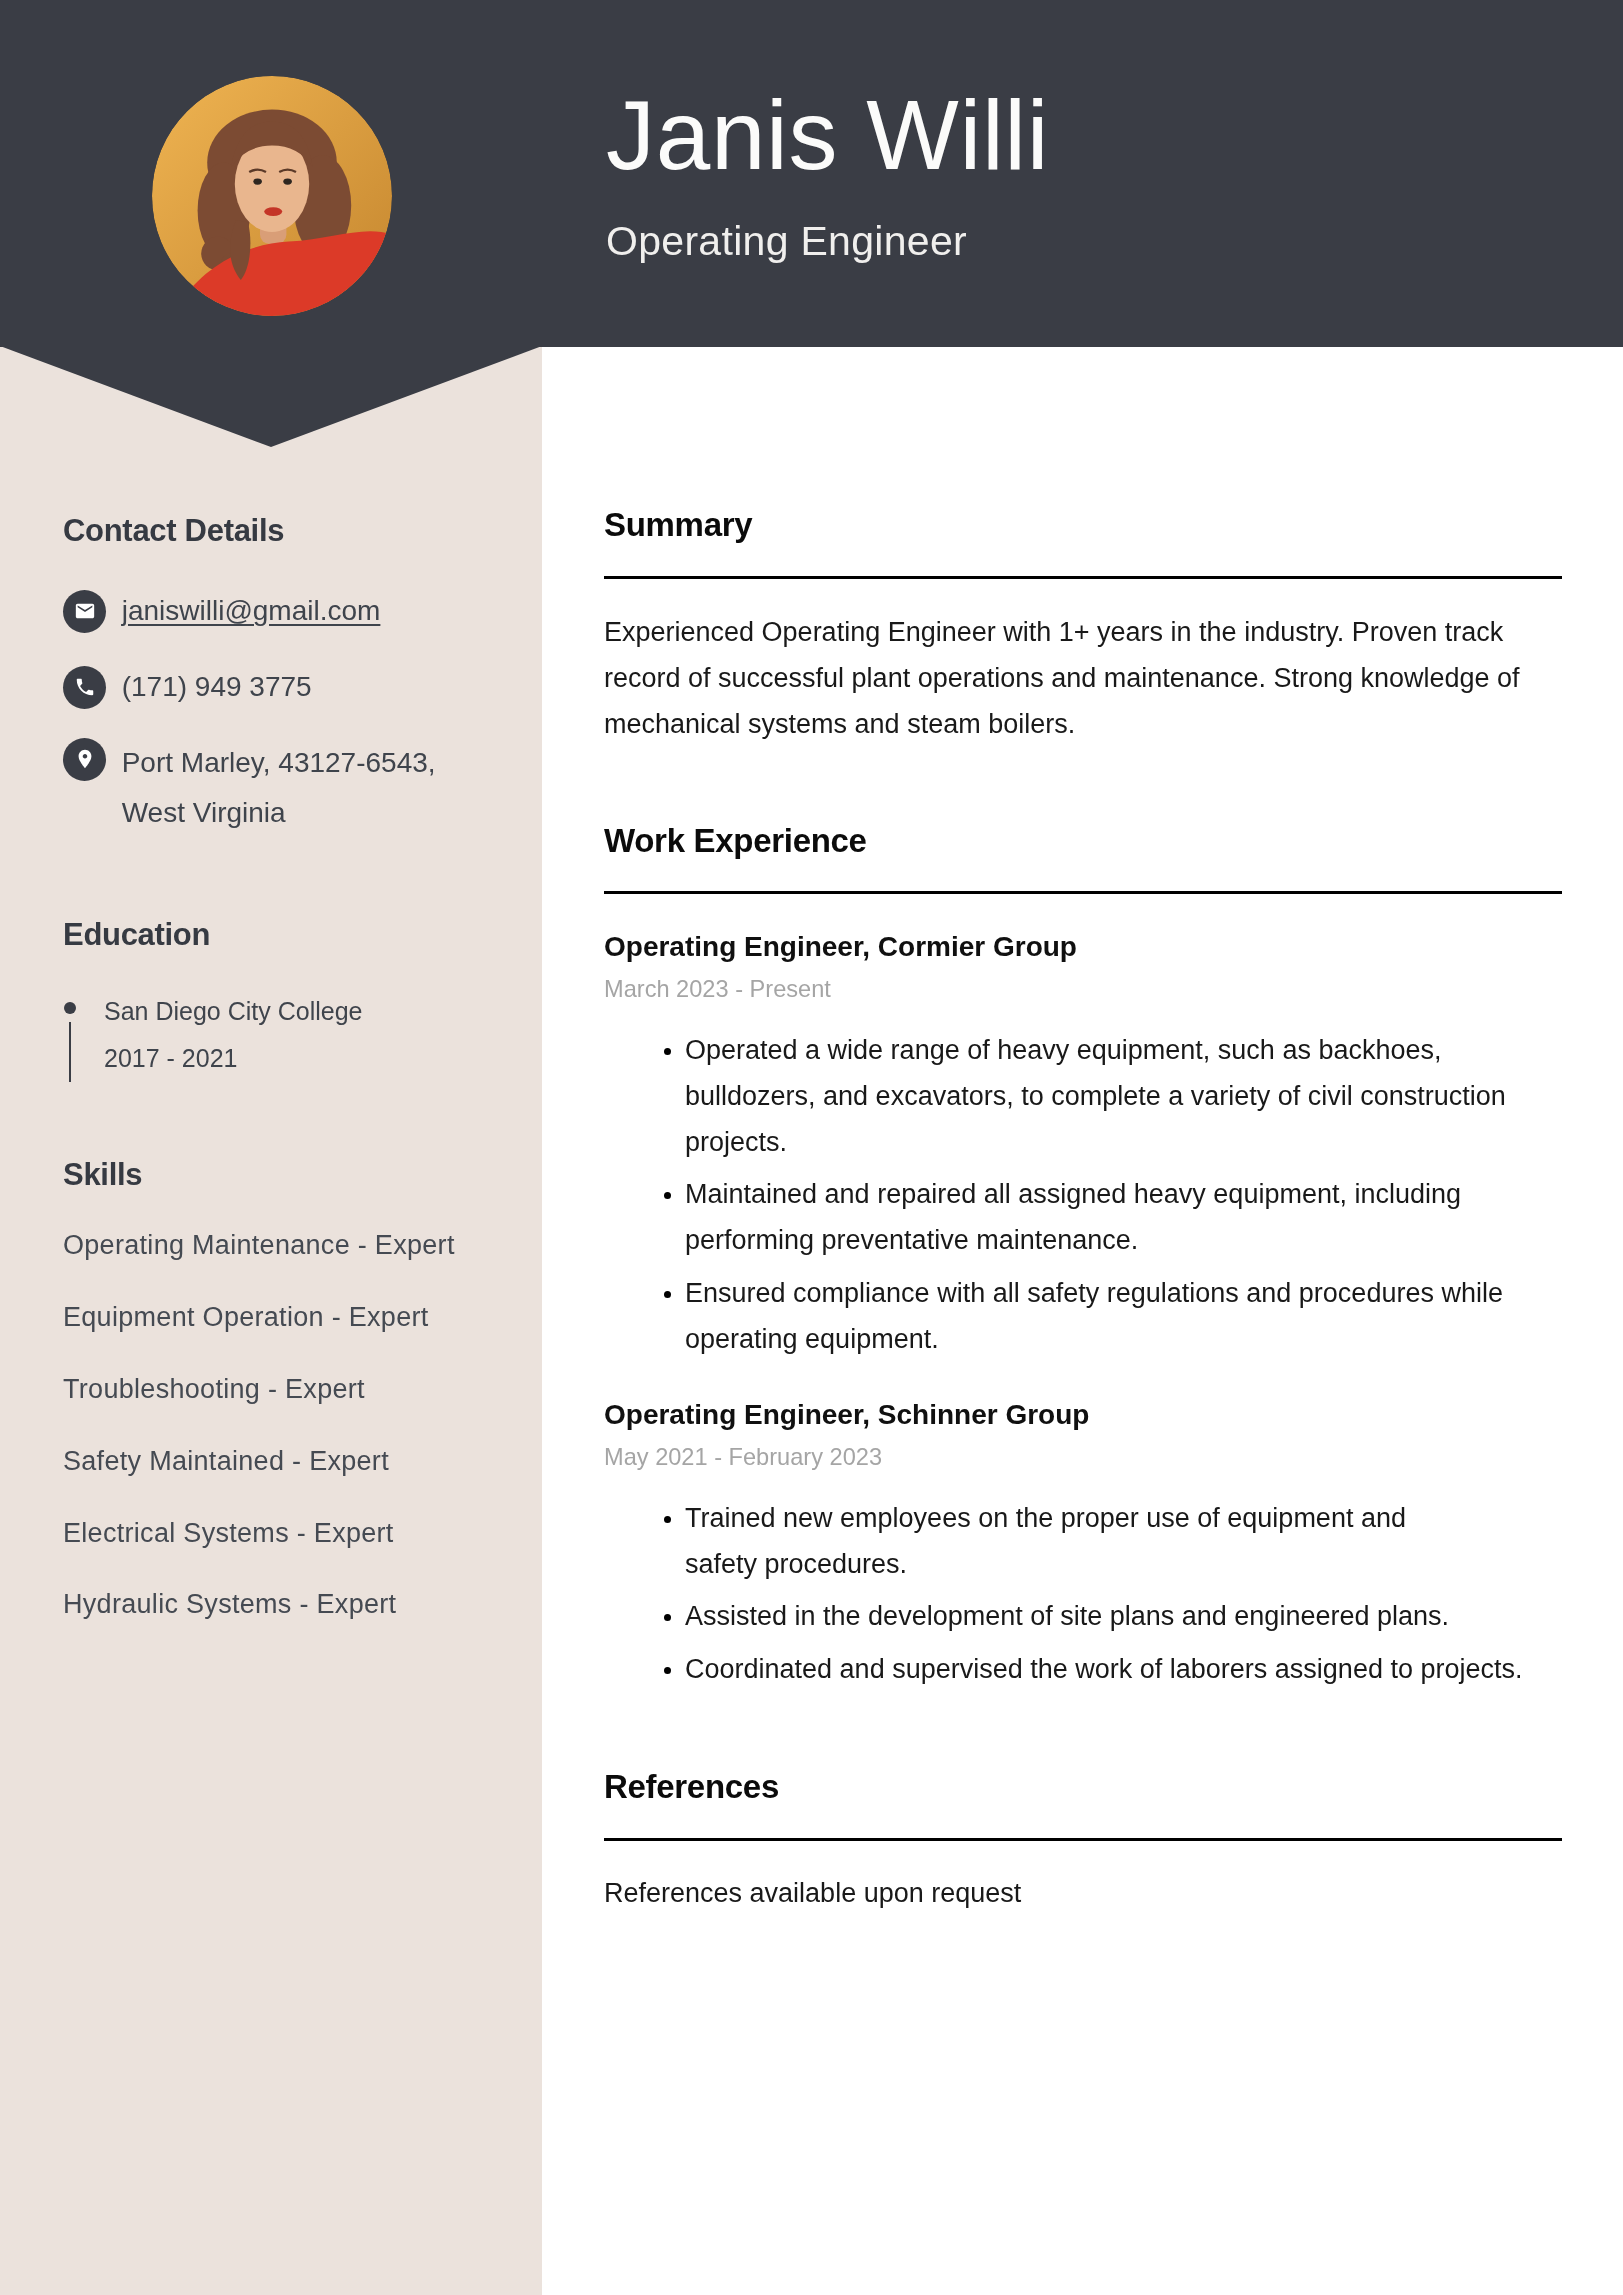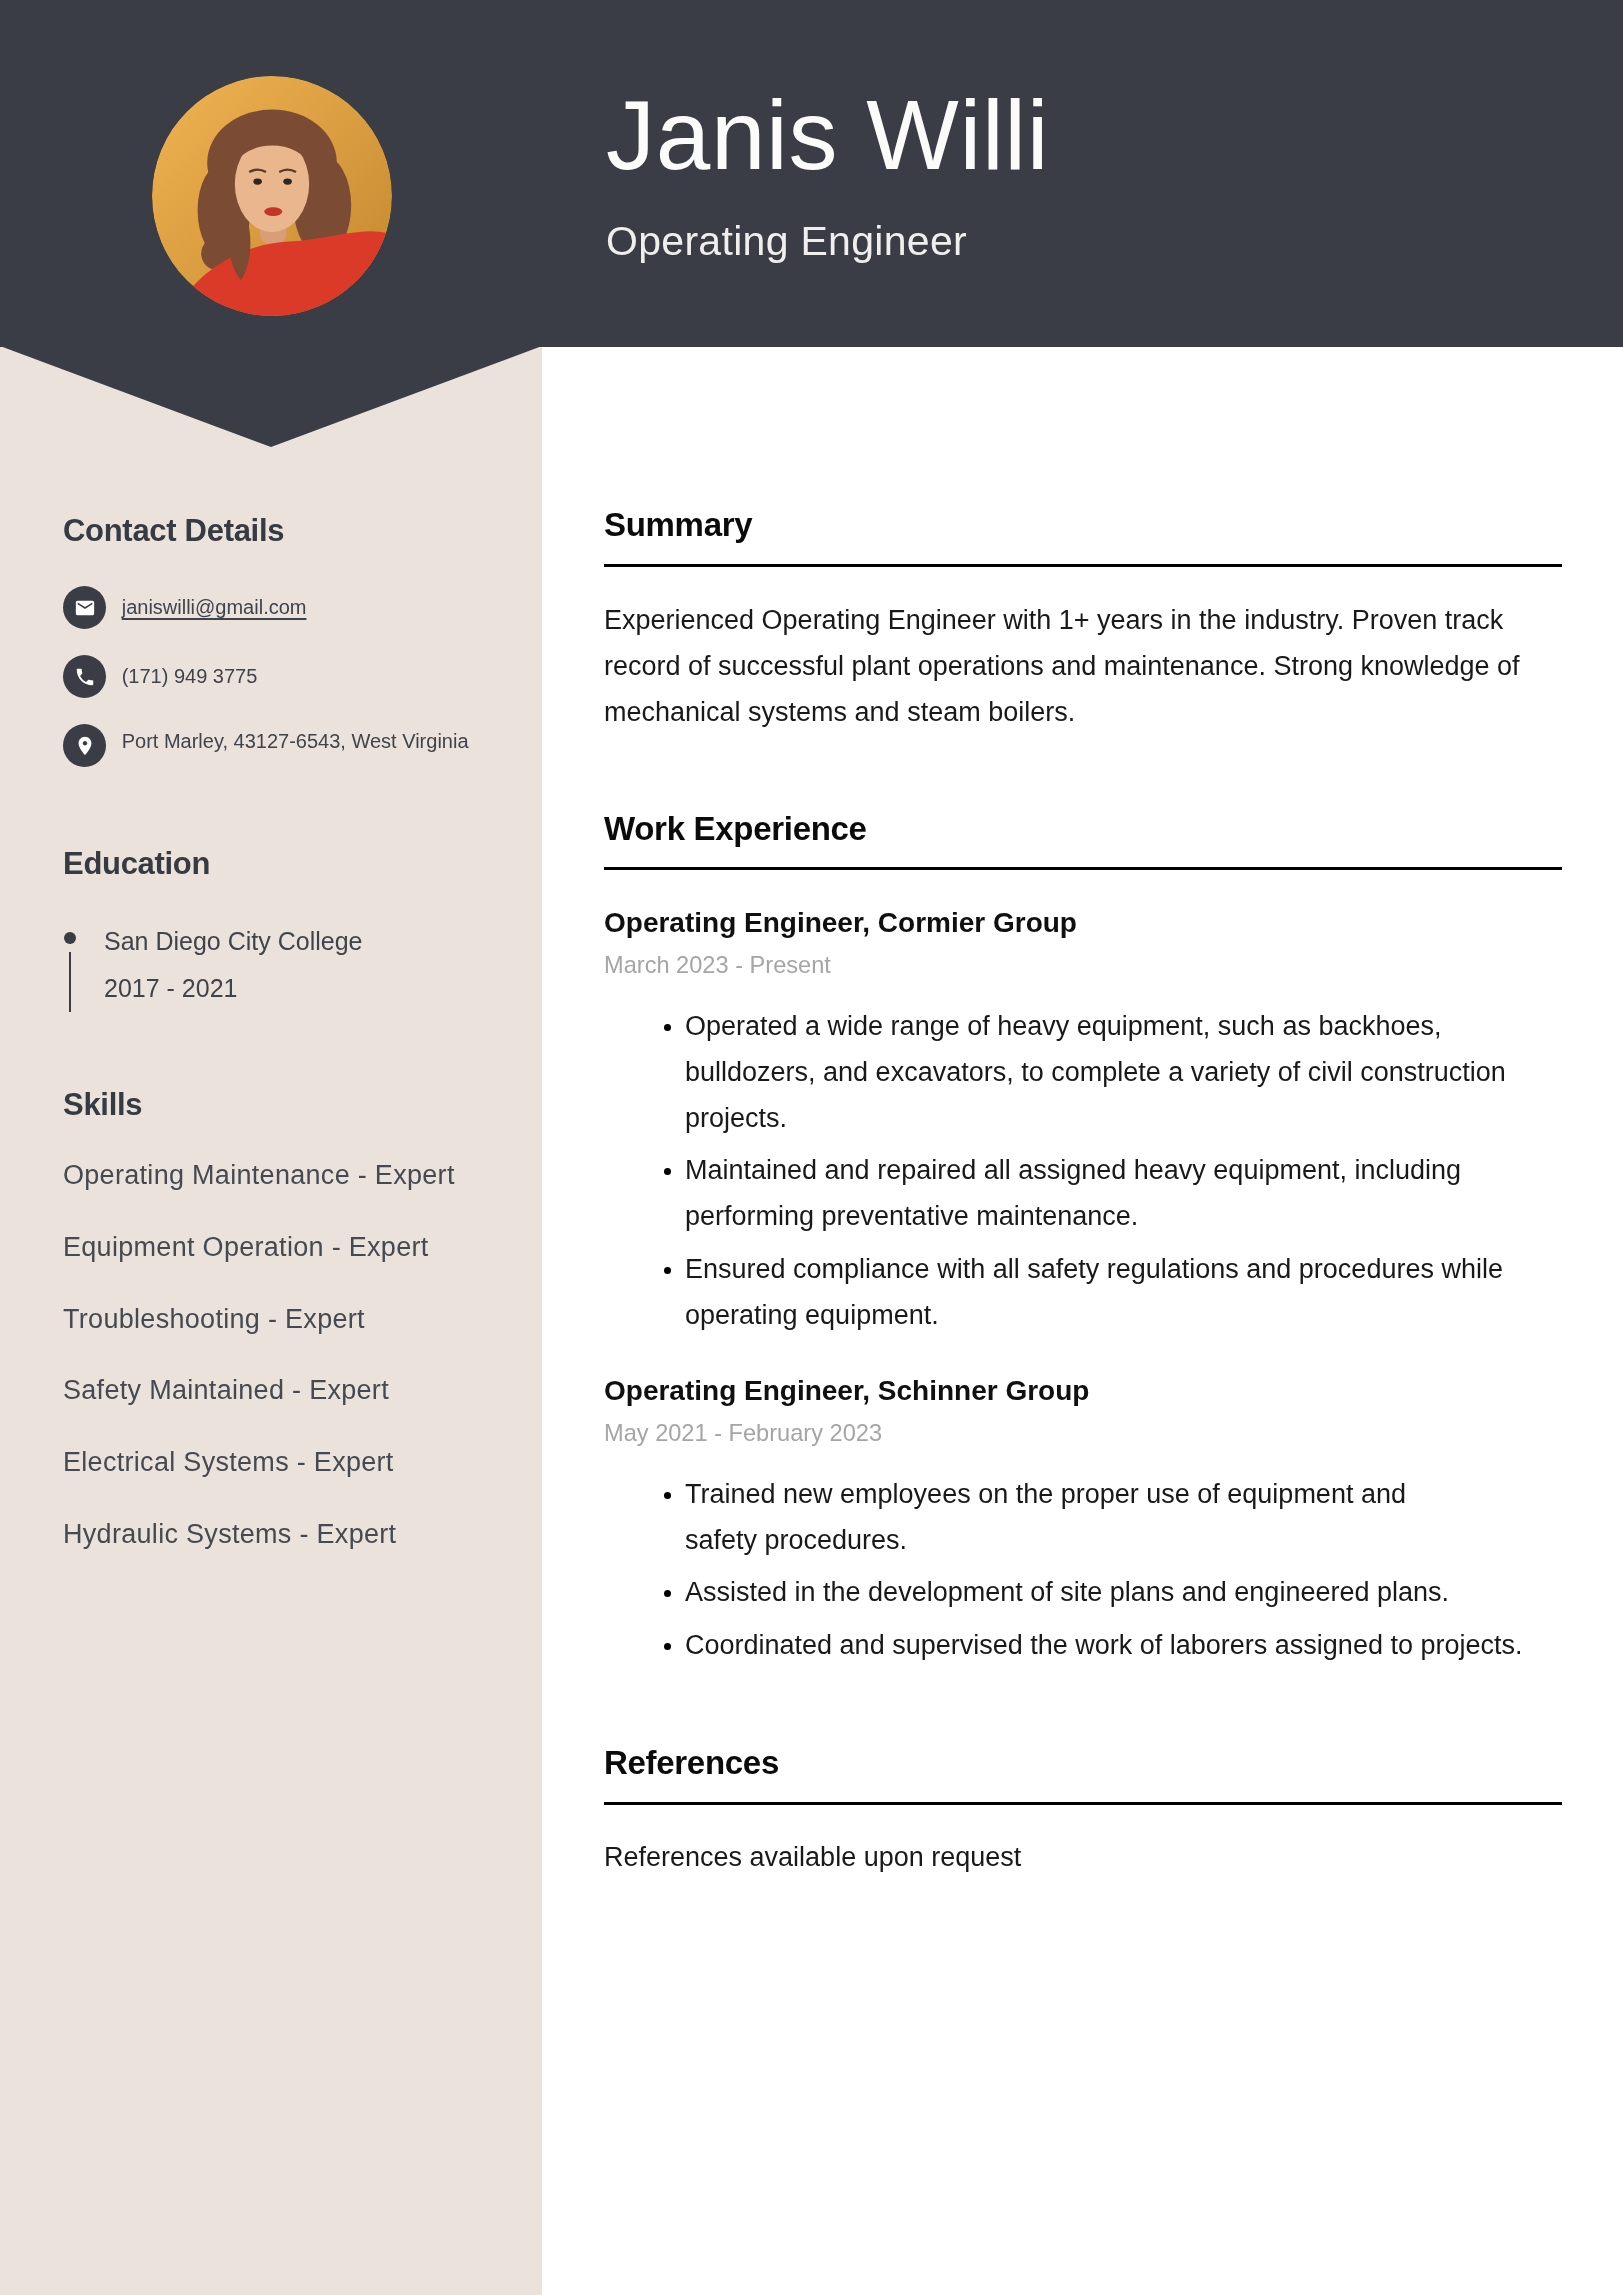--- a/index.html
+++ b/index.html
@@ -74,22 +74,22 @@
   .contact-rows{margin-top:35px;}
   .contact-row{display:flex;align-items:center;margin-bottom:26px;}
   .contact-row.row-top{align-items:flex-start;}
   .icon-badge{
     flex:none;width:43px;height:43px;border-radius:50%;
     background:var(--dark);display:flex;align-items:center;justify-content:center;
     margin-right:15.7px;
   }
   .icon-badge svg{width:22px;height:22px;fill:#fff;}
   .contact-text{
-    font-size:20px;line-height:1.78;color:var(--sidebar_text);
-    max-width:357px;font-stretch:condensed;text-align:right;
+    font-size:28px;line-height:1.78;color:var(--sidebar_text);
+    max-width:357px;font-stretch:condensed;
   }
   .contact-text.link{text-decoration:underline;text-underline-offset:3.9px;cursor:pointer;}
   .edu-h{margin-top:77px;}
   .edu-entry{display:flex;margin-top:33px;}
   .edu-rail{flex:none;width:41px;display:flex;flex-direction:column;align-items:flex-start;}
   .edu-dot{width:11.8px;height:11.8px;border-radius:50%;background:var(--dark);margin:14.4px 0 7.9px 1.3px;}
   .edu-line{width:2px;flex:1;background:var(--dark);margin-left:5.9px;}
   .edu-degree{
     font-size:25px;font-weight:700;color:#31363E;line-height:1.88;
     max-width:304px;font-stretch:condensed;
@@ -104,21 +104,21 @@
     font-size:27px;color:#454A52;line-height:1.55;letter-spacing:0.3px;
     margin-bottom:30px;max-width:393px;
   }
   
   .main-content{
     position:absolute;left:542px;top:347px;width:1081px;
     padding:157px 61px 0 62px;background:transparent;
   }
   .main-h{
     font-size:33px;font-weight:700;color:var(--main_heading);
-    line-height:1.3;margin:0;padding-bottom:17px;
+    line-height:1.3;margin:0;padding-bottom:29px;
     border-bottom:3.9px solid var(--rule);
     letter-spacing:-0.3px;font-stretch:condensed;
   }
   .summary-text{
     margin:31px 0 0 0;font-size:27px;line-height:1.7;color:var(--main_text);
     font-stretch:condensed;
   }
   .section-experience{margin-top:72px;}
   .job{margin-top:33px;}
   .job-name{

